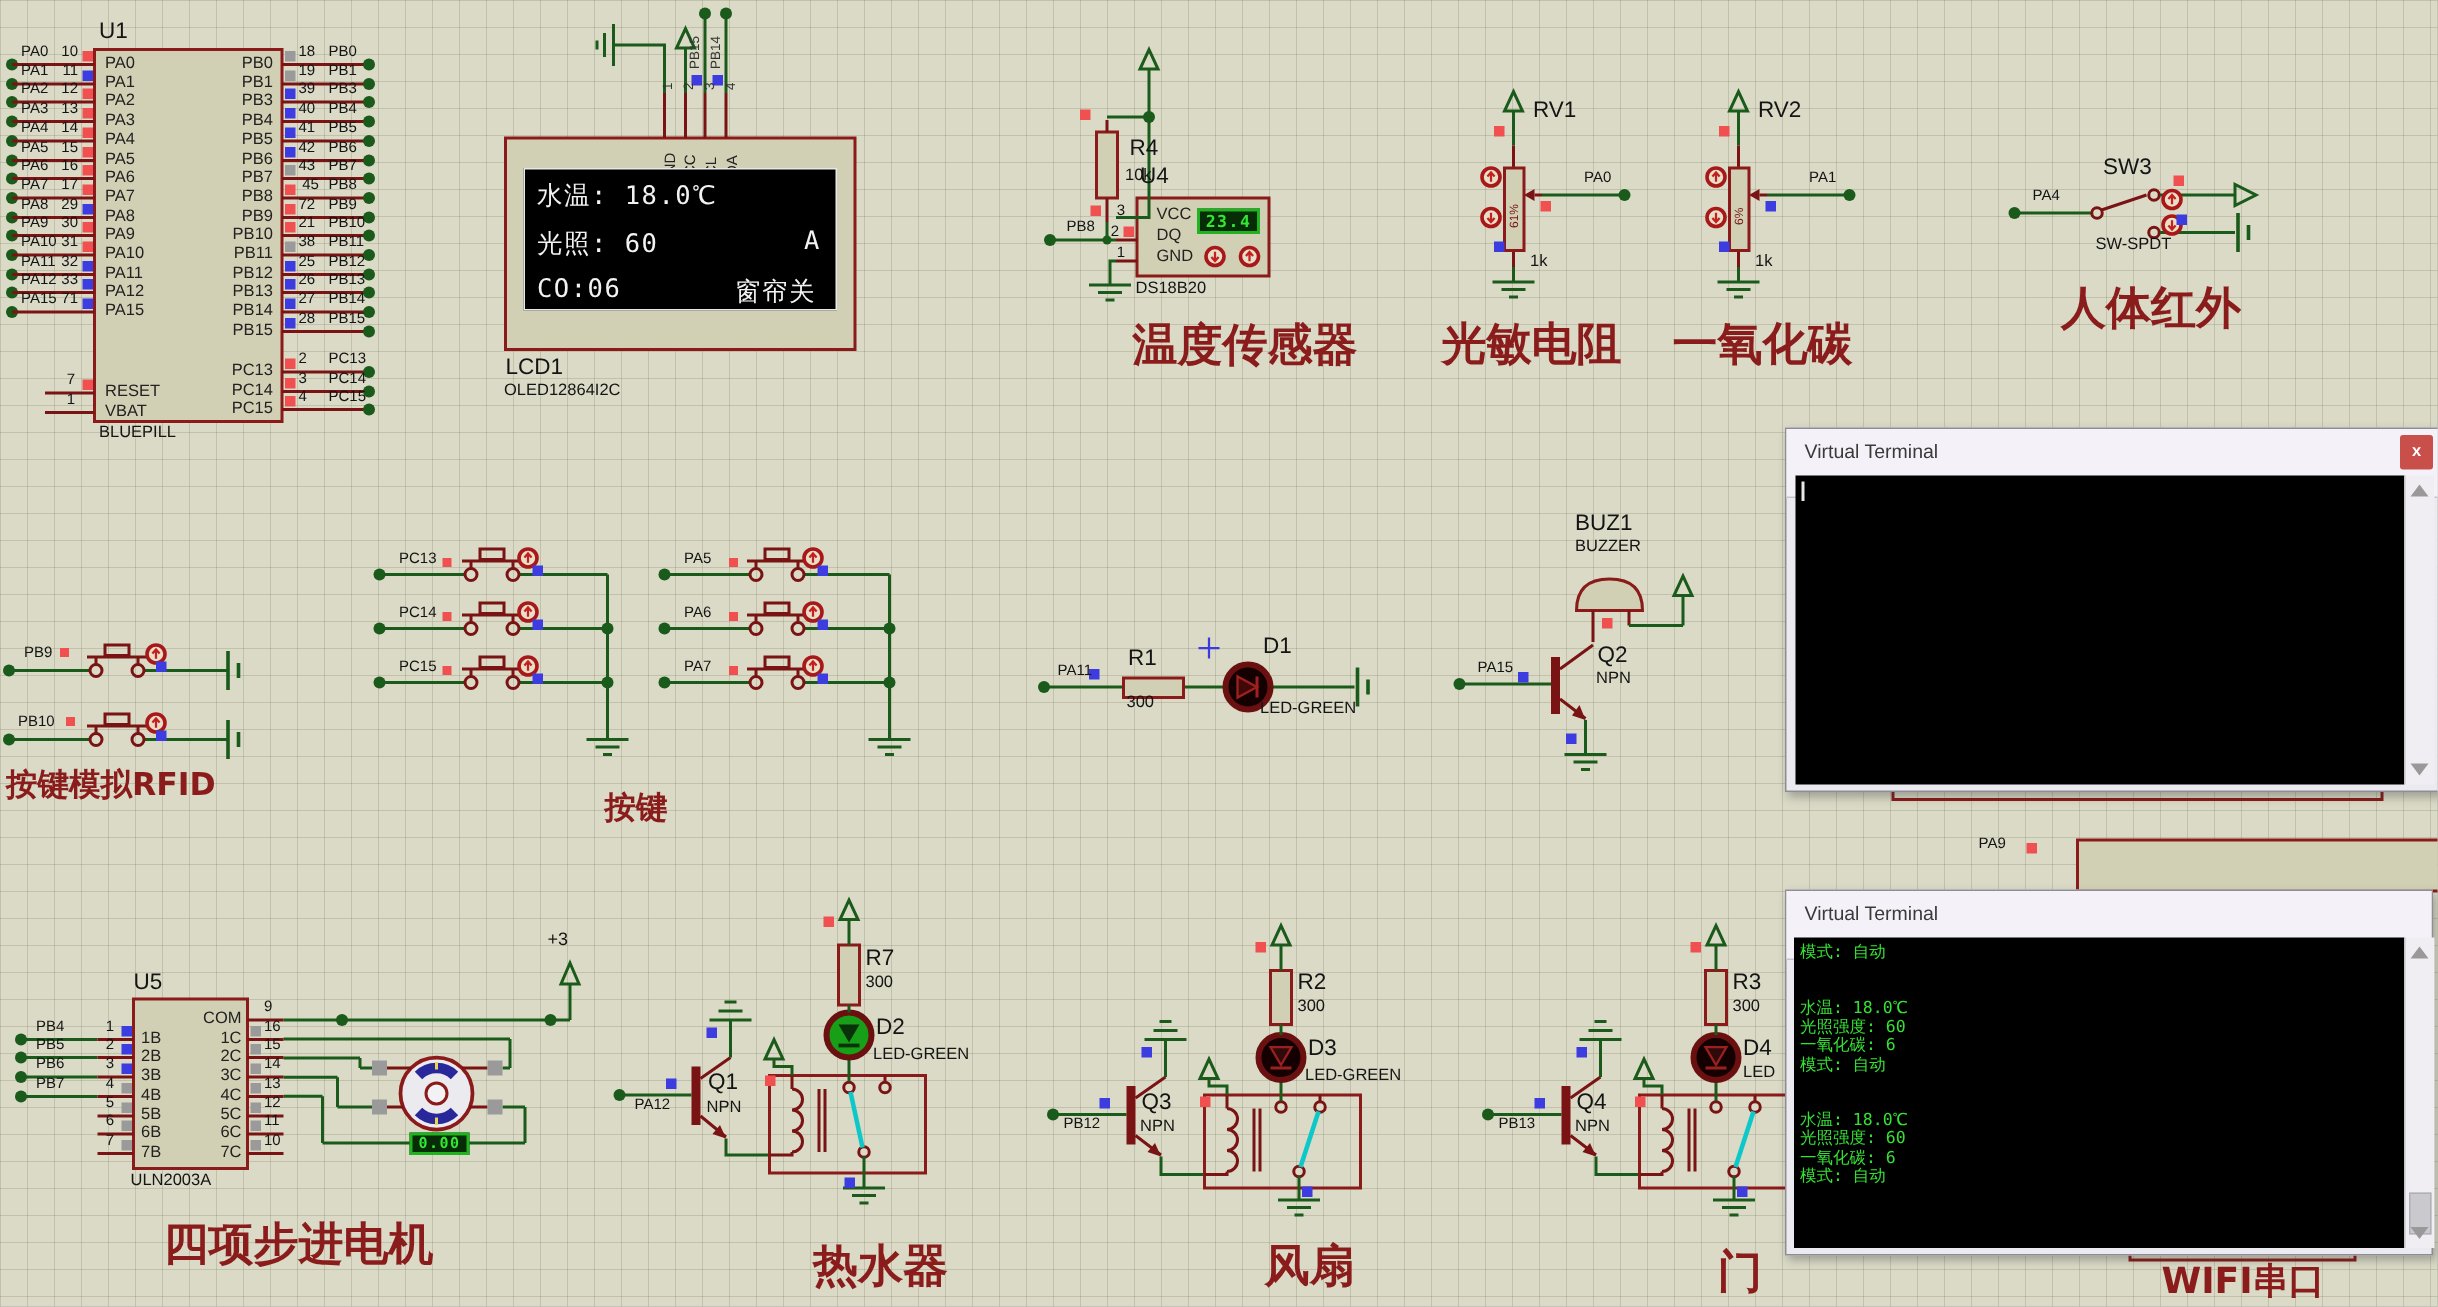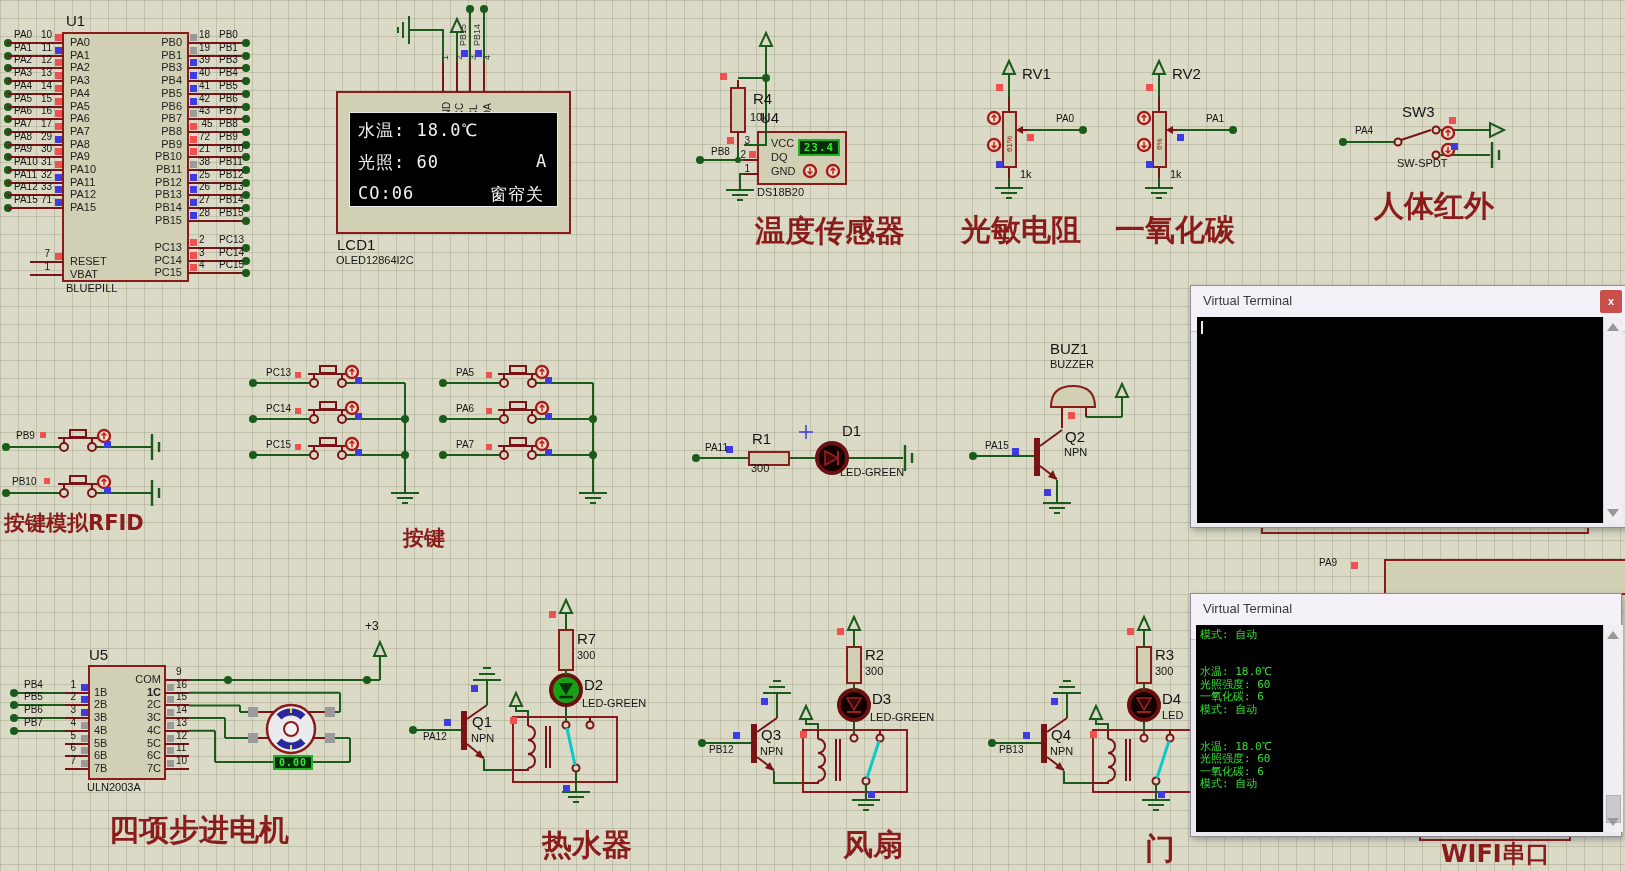--- a/index.html
+++ b/index.html
@@ -758,21 +758,21 @@
     <div class="wire-h" style="left: 65px; top: 767.9px; width: 24px;"></div>
     <div class="lbl net num" style="left: 58px; top: 755.9px; width: 18px; text-align: right;">7</div>
     <div class="mark gray" style="left: 81px; top: 759.9px;"></div>
     <div class="lbl pname" style="left: 94px; top: 762.9px;">7B</div>
     <div class="wire-h" style="left: 165px; top: 679px; width: 24px;"></div>
     <div class="lbl net num" style="left: 176px; top: 667px; width: 16px;">9</div>
     <div class="lbl pname" style="left: 128px; top: 674px; width: 33px; text-align: right;">COM</div>
     <div class="wire-h" style="left: 165px; top: 691.7px; width: 24px;"></div>
     <div class="mark gray" style="left: 167px; top: 683.7px;"></div>
     <div class="lbl net num" style="left: 176px; top: 679.7px; width: 16px;">16</div>
-    <div class="lbl pname" style="left: 128px; top: 686.7px; width: 33px; text-align: right; font-weight: bold;">1C</div>
+    <div class="lbl pname" style="left: 128px; top: 686.7px; width: 33px; text-align: right;">1C</div>
     <div class="wire-h" style="left: 165px; top: 704.4px; width: 24px;"></div>
     <div class="mark gray" style="left: 167px; top: 696.4px;"></div>
     <div class="lbl net num" style="left: 176px; top: 692.4px; width: 16px;">15</div>
     <div class="lbl pname" style="left: 128px; top: 699.4px; width: 33px; text-align: right;">2C</div>
     <div class="wire-h" style="left: 165px; top: 717.1px; width: 24px;"></div>
     <div class="mark gray" style="left: 167px; top: 709.1px;"></div>
     <div class="lbl net num" style="left: 176px; top: 705.1px; width: 16px;">14</div>
     <div class="lbl pname" style="left: 128px; top: 712.1px; width: 33px; text-align: right;">3C</div>
     <div class="wire-h" style="left: 165px; top: 729.8px; width: 24px;"></div>
     <div class="mark gray" style="left: 167px; top: 721.8px;"></div>

